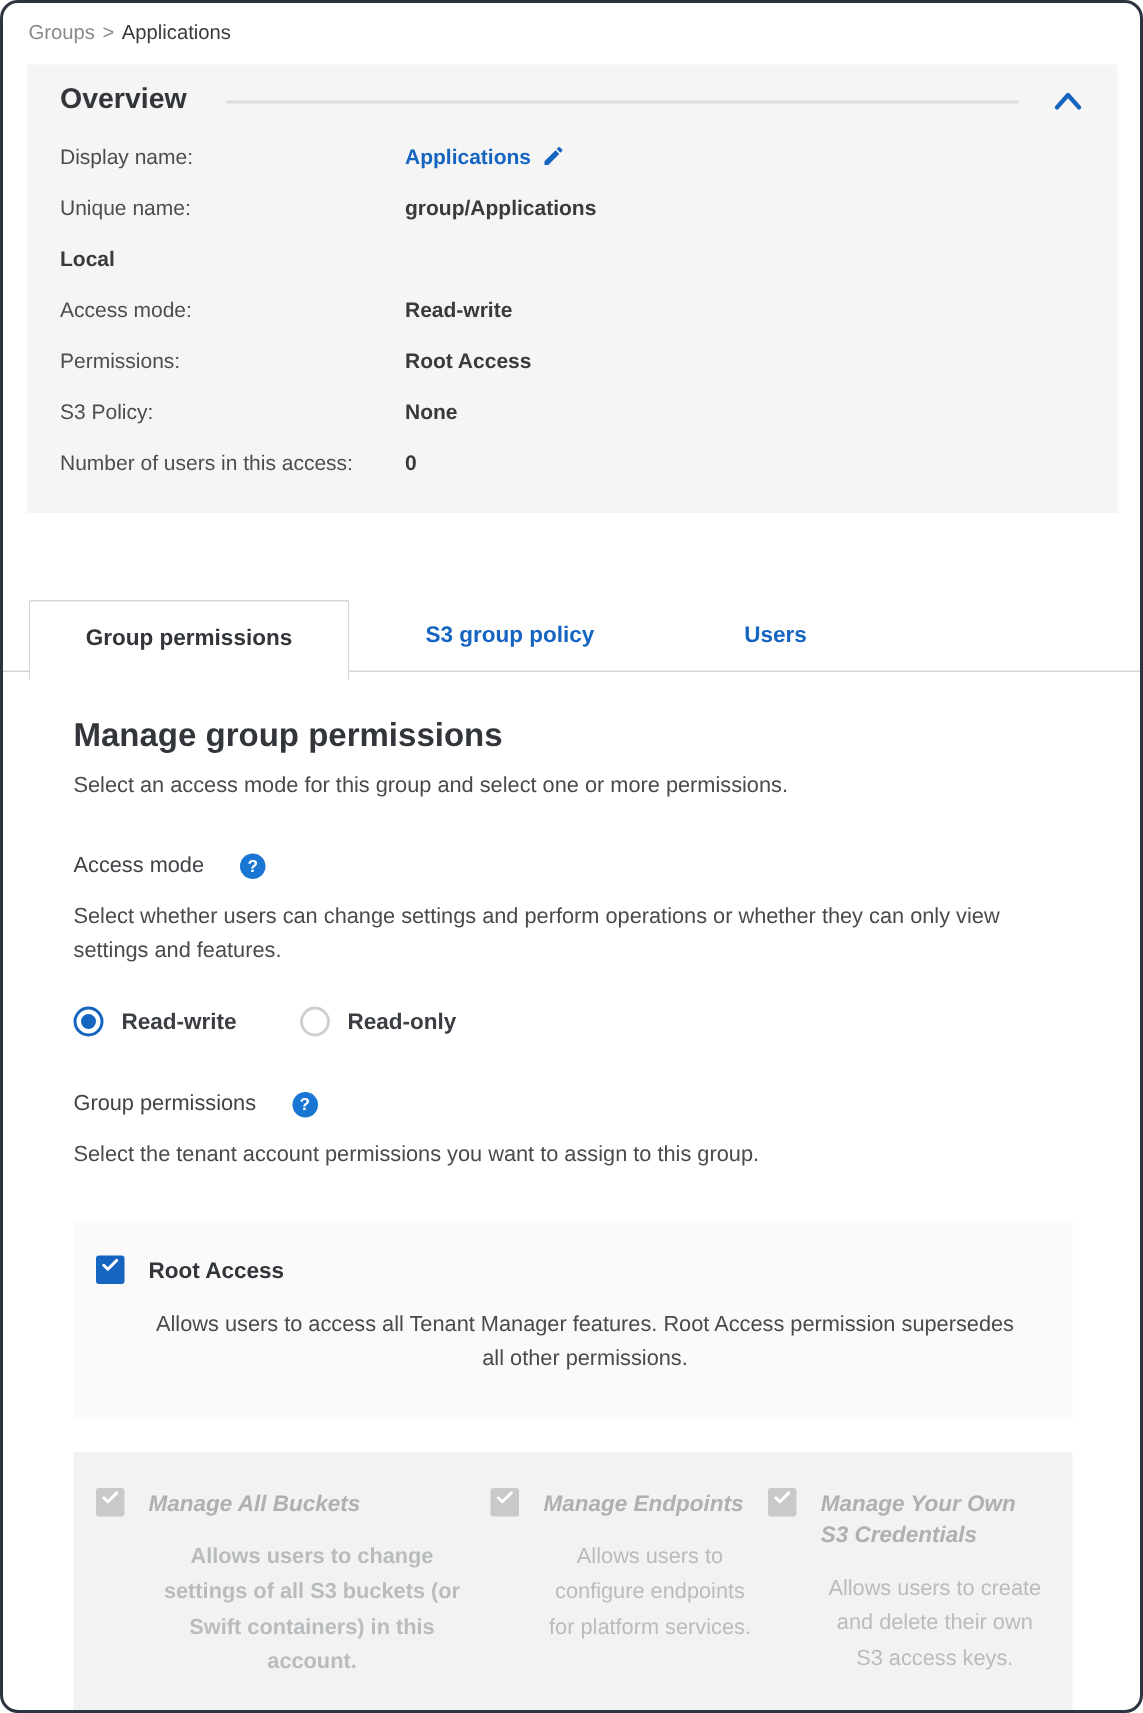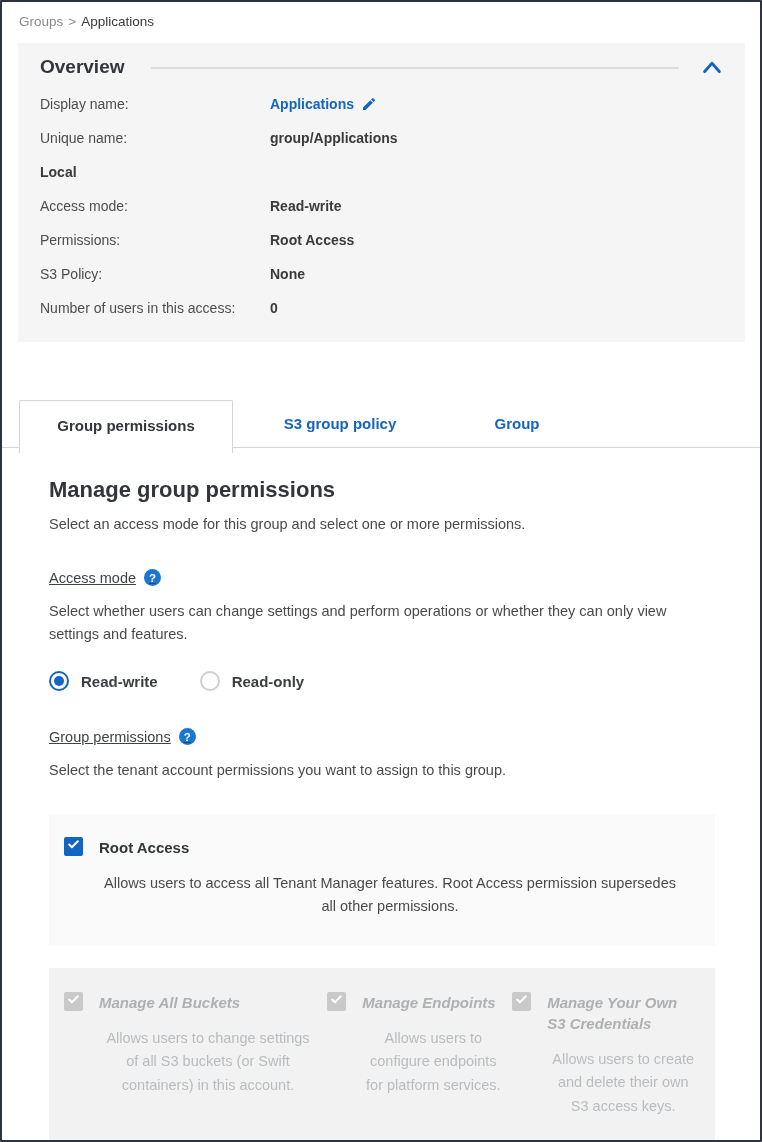--- a/index.html
+++ b/index.html
@@ -1,19 +1,19 @@
 <!DOCTYPE html>
 <html><head>
 <meta charset="utf-8">
 <style>
   * { box-sizing: border-box; }
   html,body { margin:0; padding:0; background:#fff; }
   .page {
     width:762px; height:1142px; position:relative; overflow:hidden;
-    border:2px solid #2b3440; border-radius:1px; background:#fff;
+    border:2px solid #2b3440; border-radius:12px; background:#fff;
     font-family:"Liberation Sans","DejaVu Sans",sans-serif; color:#32363a;
   }
   
   .breadcrumb { padding:12px 0 0 17px; font-size:13.5px; }
   .crumb-link { color:#8a8a8a; text-decoration:none; cursor:pointer; }
   .crumb-sep { color:#8a8a8a; margin:0 5px; }
   .crumb-current { color:#3a3a3a; }
 
   
   .overview { margin:14px 15px 0 16px; background:#f5f5f5; padding:13px 22px 26px 22px; }
@@ -35,21 +35,21 @@
     background:#fff; border:1px solid #d5d5d5; border-bottom:none; border-radius:2px 2px 0 0; color:#32363a;
   }
   .tab-inactive { height:47px; color:#1565c0; }
   .tab-2 { width:214px; }
   .tab-3 { width:140px; }
 
   
   .main { padding:0 45px 0 47px; }
   .page-heading { font-size:22px; font-weight:bold; margin:29px 0 0 0; color:#32363a; }
   .subtitle { margin:13px 0 0 0; font-size:14.5px; color:#4a4a4a; }
-  .section-label { margin-top:37px; display:flex; align-items:center; gap:8px; font-size:14.5px; color:#3f4347;text-decoration:underline; }
+  .section-label { margin-top:37px; display:flex; gap:24px; font-size:14.5px; color:#3f4347; }
   .help-btn {
     width:17px; height:17px; border-radius:50%; background:#1976d2; color:#fff;
     font-size:11.5px; font-weight:bold; border:none; display:flex; align-items:center; justify-content:center;
     cursor:pointer; padding:0; font-family:inherit;
   }
   .desc { margin:14px 0 0 0; font-size:14.5px; color:#4a4a4a; line-height:1.6; max-width:672px; }
 
   
   .radios { margin-top:25px; display:flex; align-items:center; }
   .radio-opt { display:flex; align-items:center; margin-right:42px; cursor:pointer; }
@@ -70,21 +70,21 @@
   .cb-dis { background:#c9c9c9; cursor:default; }
   .cb-label { margin-left:16px; font-weight:bold; font-size:15px; color:#32363a; line-height:1.4; }
   .cb-desc { margin:14px 0 0 35px; font-size:14.5px; color:#4a4a4a; line-height:1.62; max-width:582px;text-align:center; }
 
   .perm-disabled { margin-top:22px; background:#f2f2f2; padding:24px 15px 28px 15px; display:flex; }
   .pcol1 { width:265px; }
   .pcol2 { width:186px; }
   .pcol3 { width:189px; }
   .dis-label { color:#aeb0b2;font-style:italic; }
   .dis-desc { color:#b9bcbe; }
-  .pcol1 .cb-desc { max-width:218px; }
+  .pcol1 .cb-desc { max-width:218px;font-weight:bold; }
   .pcol2 .cb-desc { max-width:142px; }
   .pcol3 .cb-desc { max-width:152px; }
   .pcol3 .cb-label { max-width:145px; }
 </style>
 </head>
 <body>
 
 <div class="page">
 
   <nav class="breadcrumb">
@@ -138,21 +138,21 @@
     </div>
     <div class="ov-row">
       <span class="ov-label">Number of users in this access:</span>
       <span class="ov-value">0</span>
     </div>
   </section>
 
   <div class="tabbar">
     <div class="tab tab-active">Group permissions</div>
     <div class="tab tab-inactive tab-2">S3 group policy</div>
-    <div class="tab tab-inactive tab-3">Group</div>
+    <div class="tab tab-inactive tab-3">Users</div>
   </div>
 
   <div class="main">
     <h1 class="page-heading">Manage group permissions</h1>
     <p class="subtitle">Select an access mode for this group and select one or more permissions.</p>
 
     <div class="section-label">
       <span>Access mode</span>
       <button class="help-btn">
           <span>?</span>

